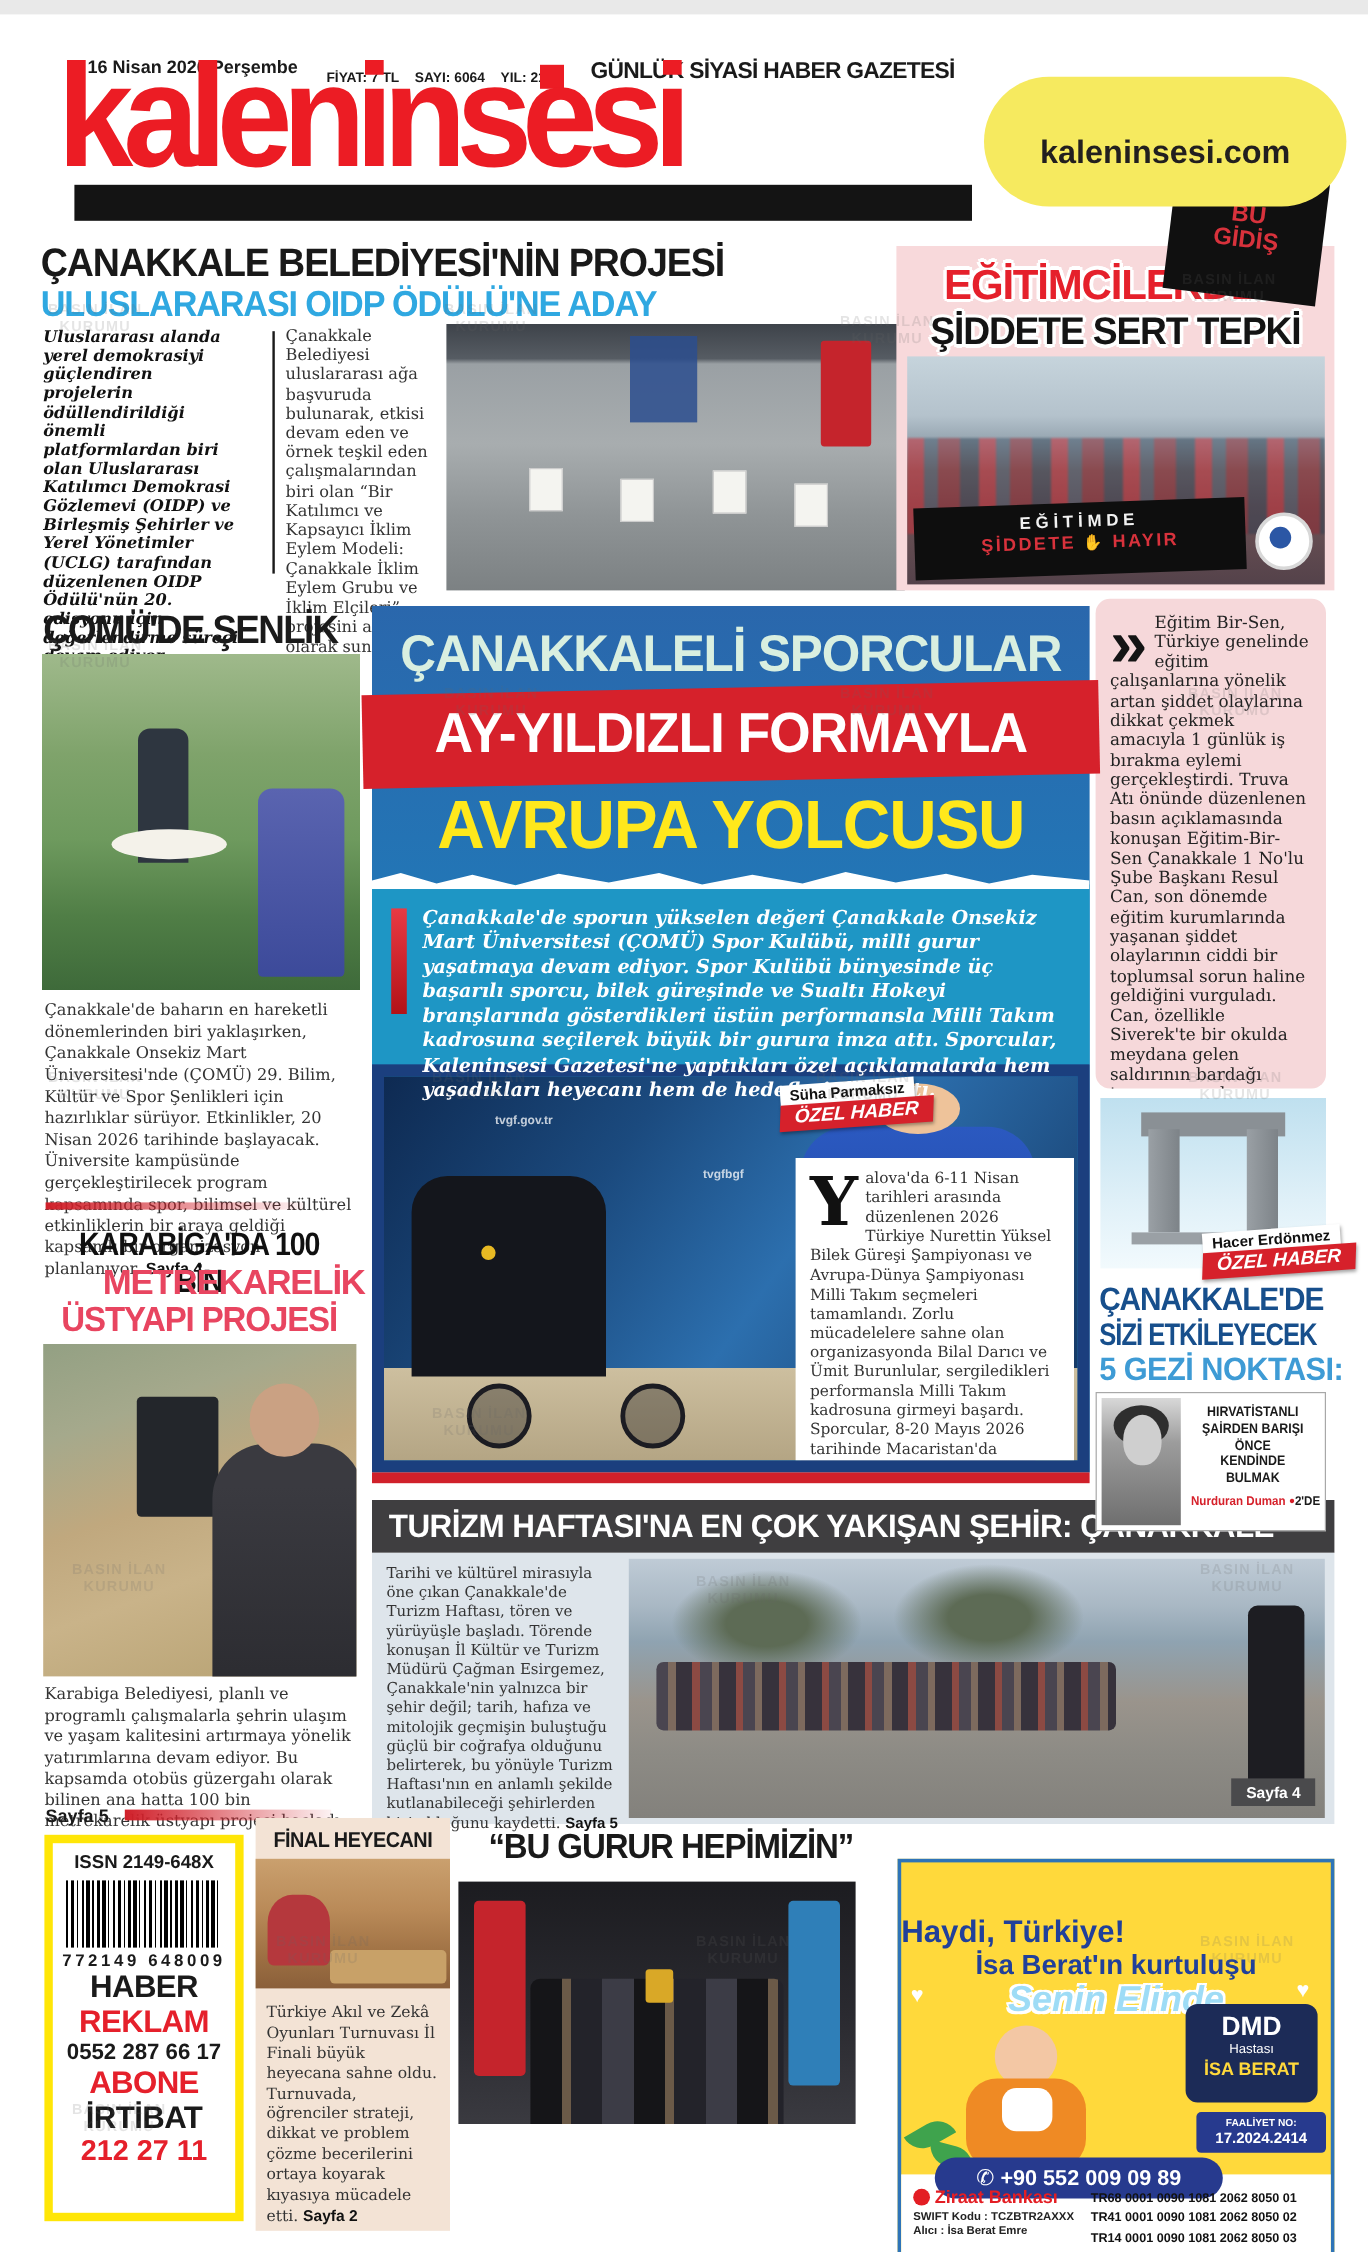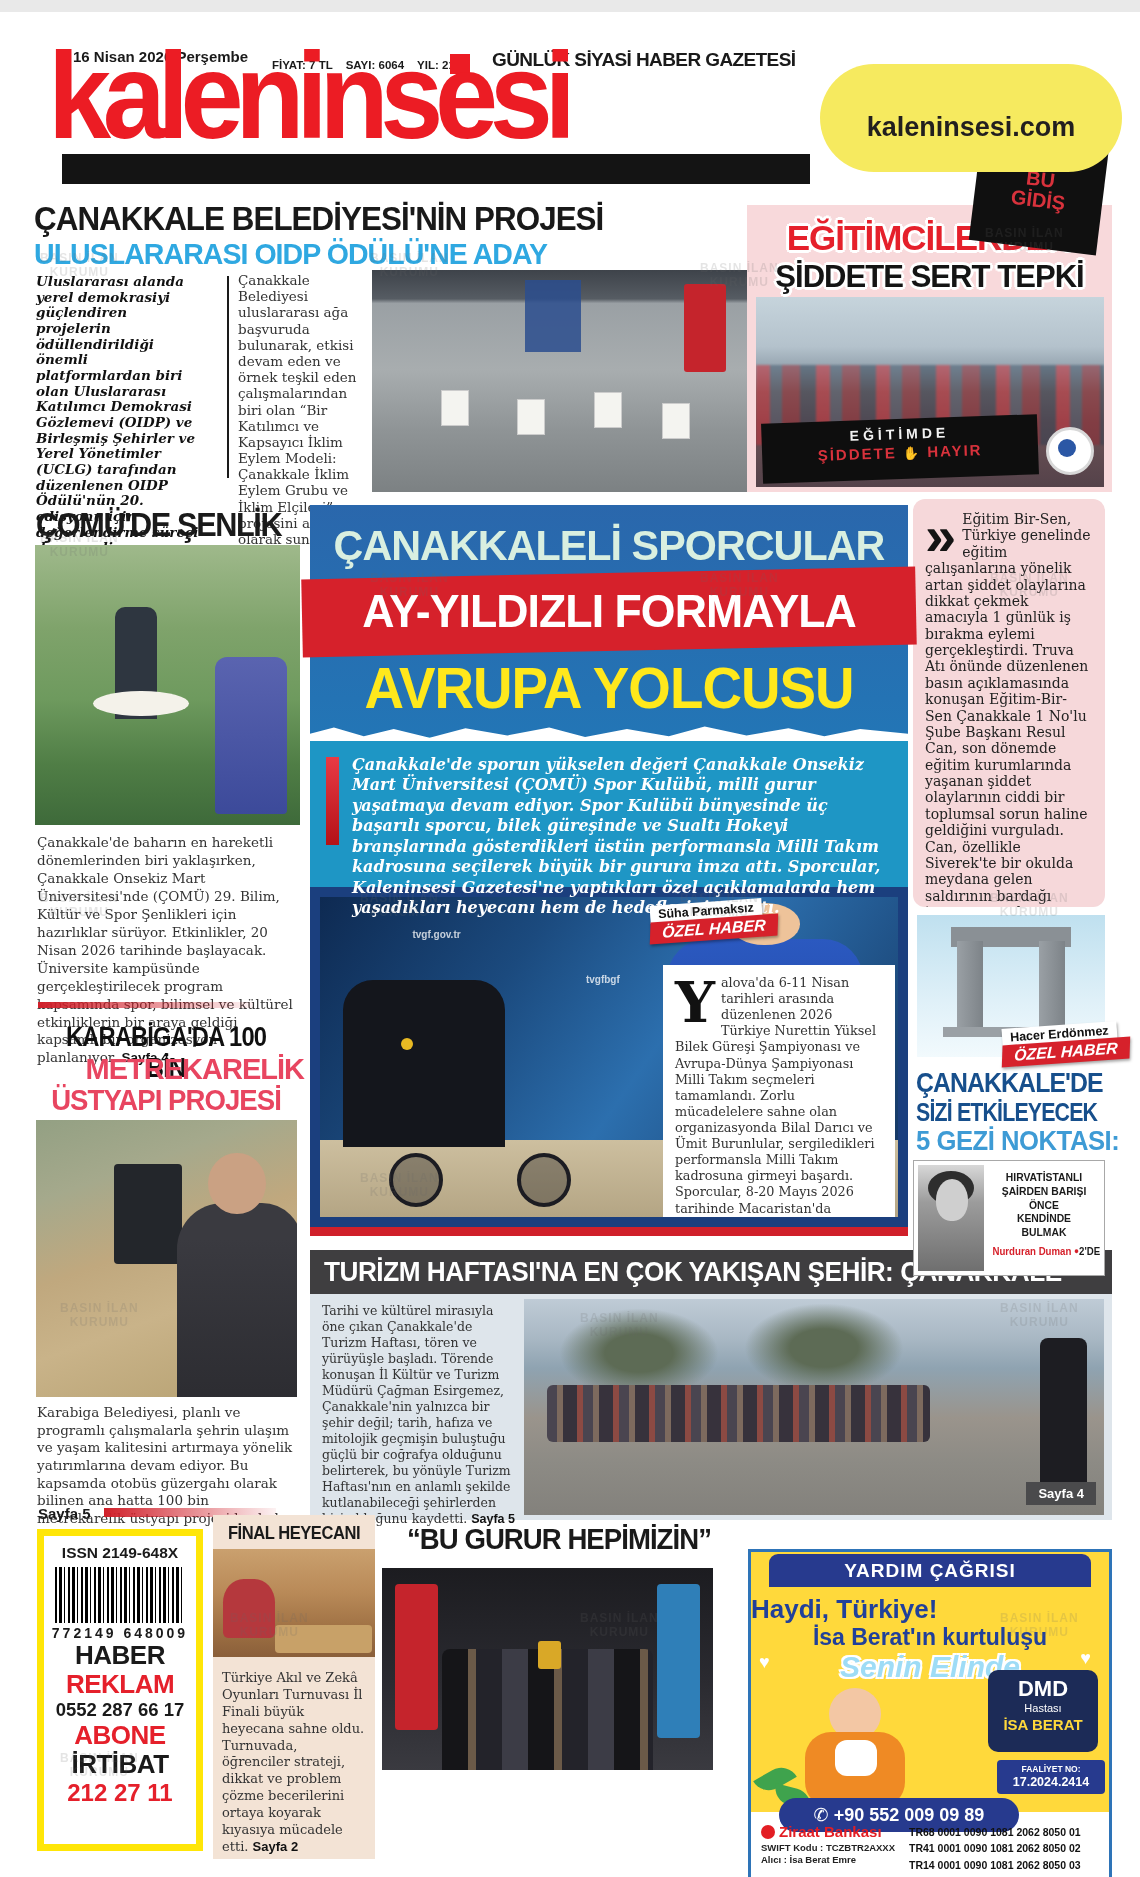--- a/index.html
+++ b/index.html
@@ -421,21 +421,20 @@
 
   <div class="abs" id="gurur-h">“BU GURUR HEPİMİZİN”</div>
   <div class="abs" id="gurur-photo">
     <div class="fl"></div>
     <div class="fr"></div>
     <div class="men"></div>
     <div class="cup"></div>
   </div>
 
   <div class="abs" id="ad-box">
-    <div class="hdr">YARDIM ÇAĞRISI</div>
     <div class="l1">Haydi, Türkiye!</div>
     <div class="l2">İsa Berat'ın kurtuluşu</div>
     <div class="l3">Senin Elinde</div>
     <div class="baby">
       <div class="head"></div>
       <div class="body"></div>
       <div class="bib"></div>
     </div>
     <span class="heart" style="left:8px;top:100px">♥</span>
     <span class="heart" style="right:18px;top:96px">♥</span>

